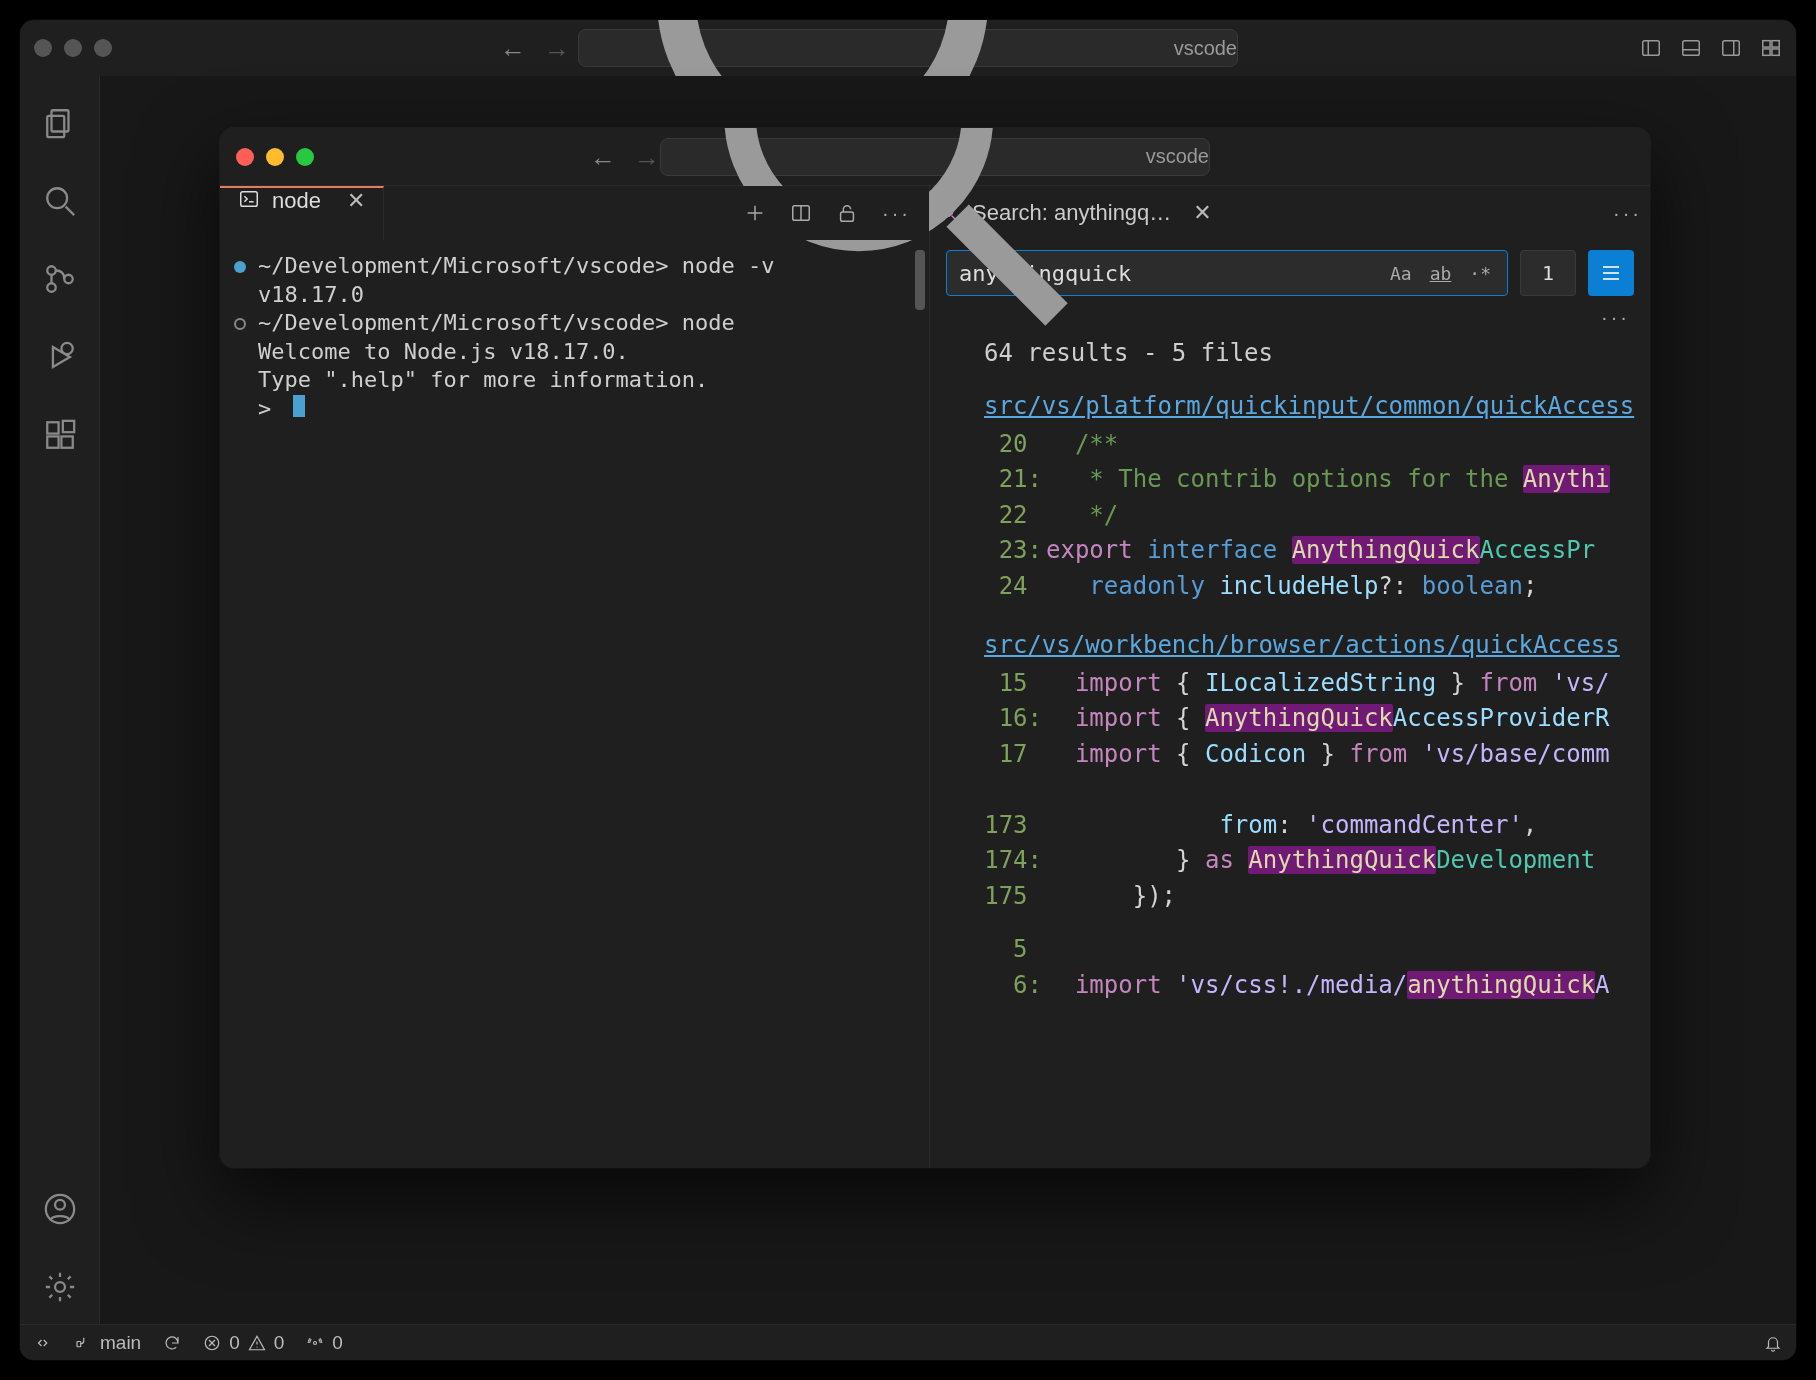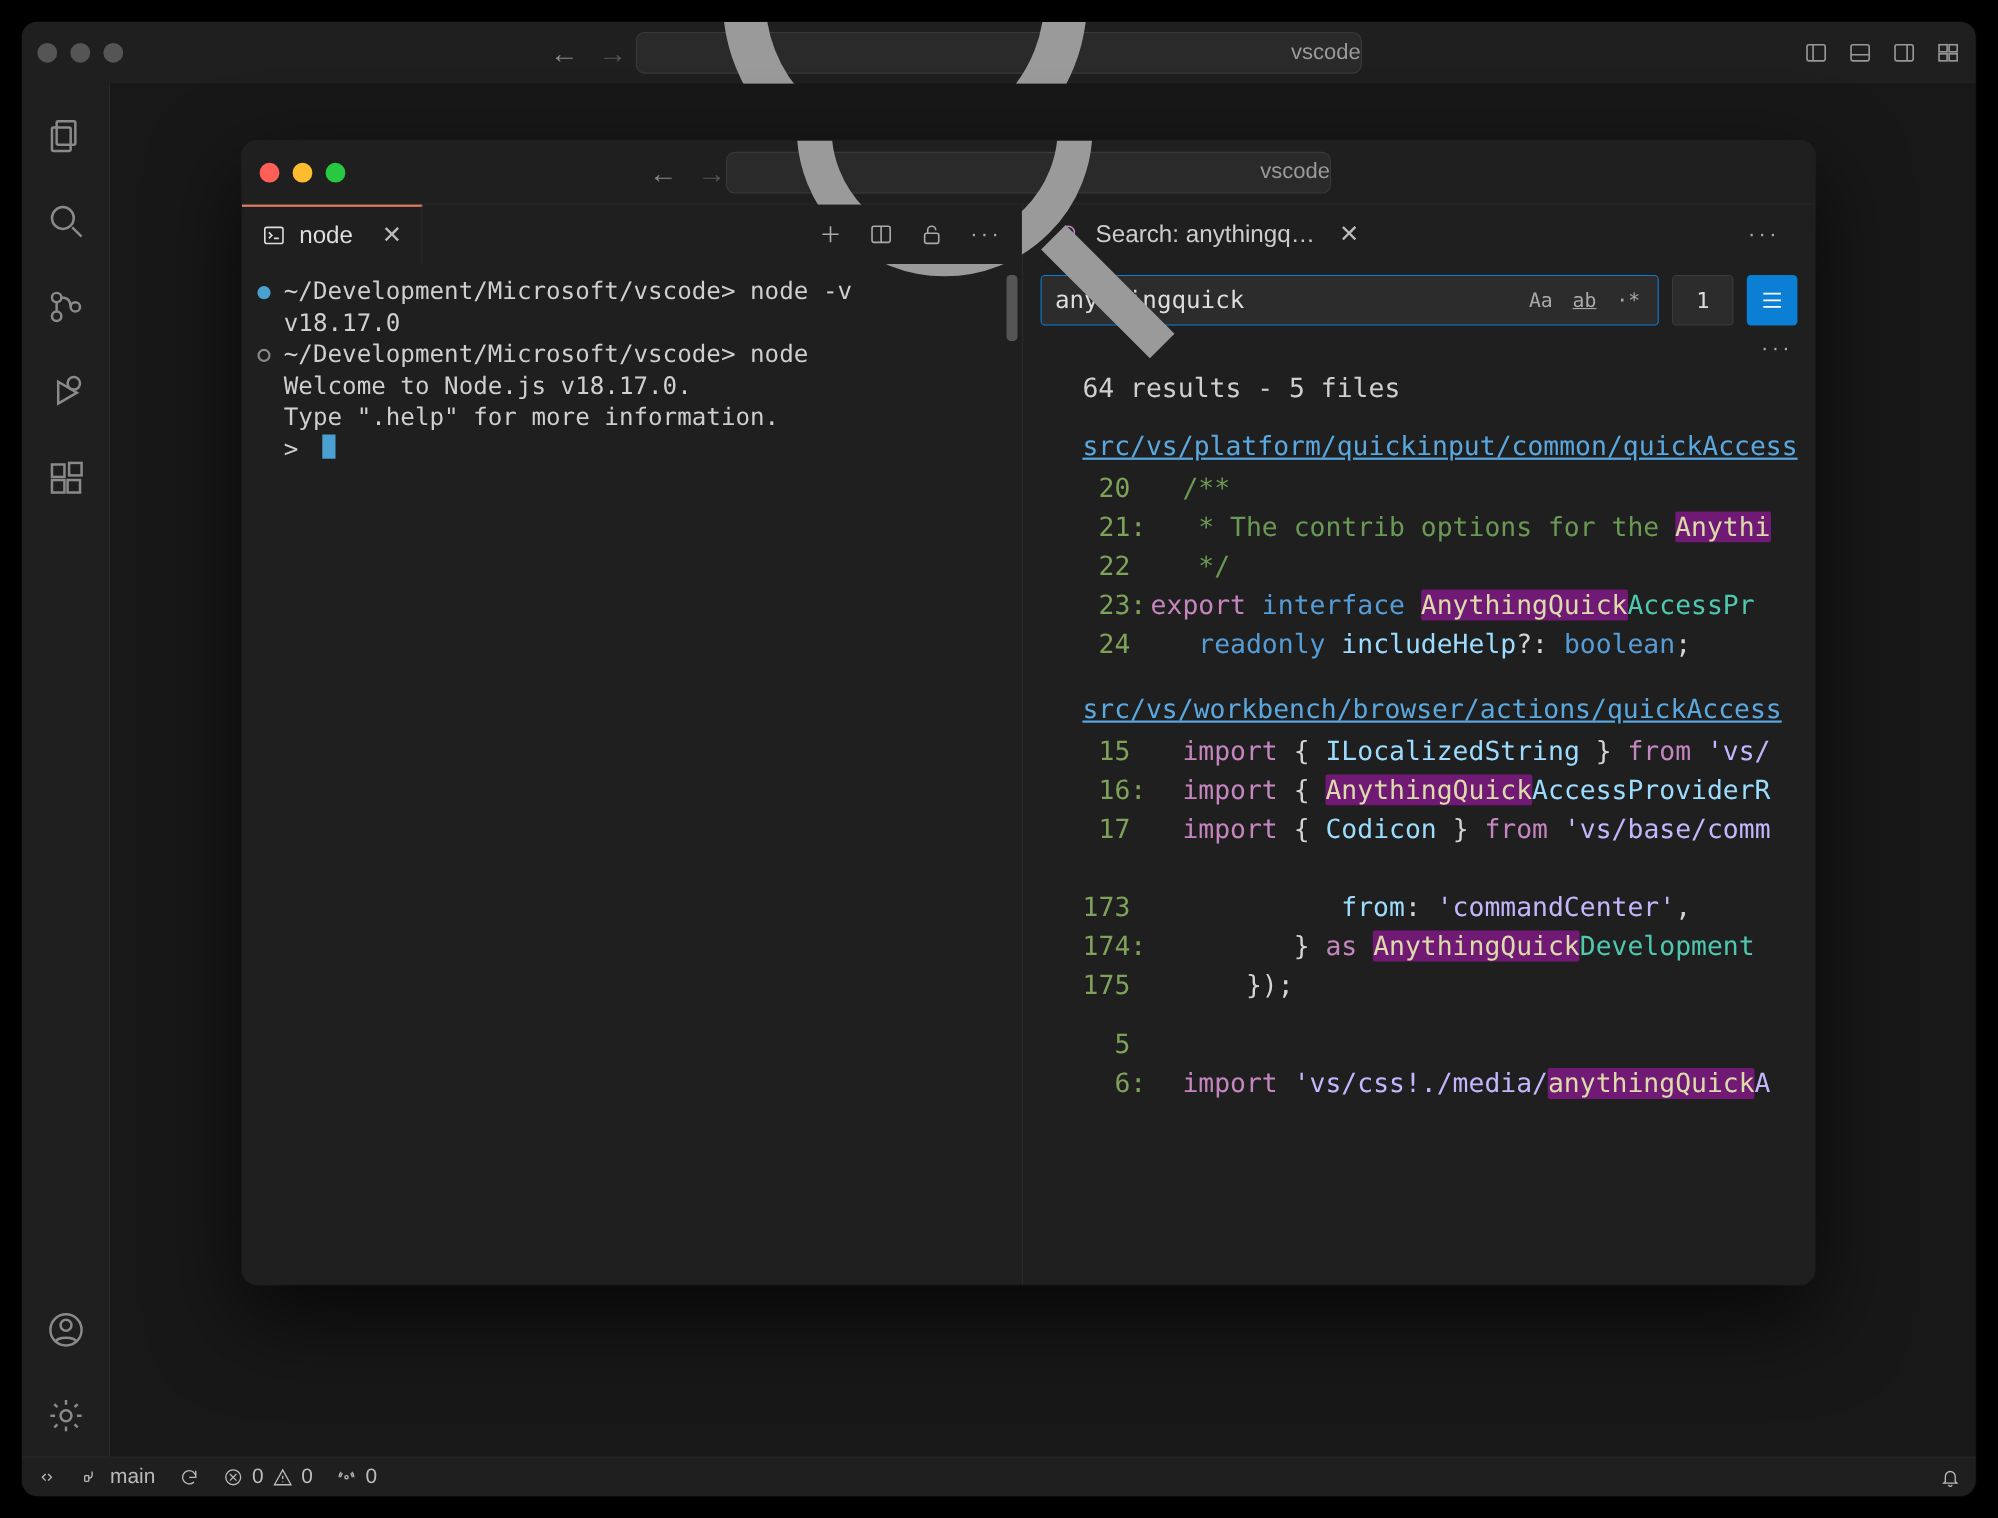--- a/index.html
+++ b/index.html
@@ -63,21 +63,21 @@
     position:relative; border-bottom:1px solid #2a2a2a;
   }
   .inner-titlebar .command-center { width:550px; }
 
   .inner-body { flex:1; display:flex; min-height:0; }
 
   
   .term-pane { width:710px; display:flex; flex-direction:column; border-right:1px solid #2a2a2a; background:#1f1f1f; }
   .tabbar { height:54px; display:flex; align-items:center; background:#1f1f1f; color:#ccc; position:relative; }
   .tab {
-    height:54px; display:flex; align-items:center; gap:12px; padding:0 18px;
+    height:54px; display:flex; gap:12px; padding:0 18px;
     background:#1f1f1f; border-top:2px solid #e37d62; border-right:1px solid #2a2a2a;
     color:#ddd; font-size:22px;
   }
   .tab .close { color:#bbb; font-size:22px; margin-left:14px; }
   .tab-actions { margin-left:auto; display:flex; gap:24px; padding-right:18px; color:#aaa; align-items:center;}
   .tab-actions svg { width:22px; height:22px; }
 
   .terminal {
     flex:1; padding:12px 14px 0 14px; font-size:22px; line-height:1.3; color:#ddd;
     position:relative;
@@ -86,21 +86,21 @@
   .dot { width:12px; height:12px; border-radius:50%; margin-top:8px; display:inline-block; }
   .dot.filled { background:#4aa0d0; }
   .dot.hollow { border:2px solid #888; background:transparent; }
   .prompt-path { color:#cfcfcf; }
   .cursor { display:inline-block; width:12px; height:22px; background:#4aa0d0; vertical-align:middle; }
   .term-scrollbar { position:absolute; right:4px; top:10px; width:10px; height:60px; background:#555; border-radius:4px; }
   .term-scrolltrack { position:absolute; right:6px; top:10px; width:6px; height:14px; background:#4aa0d0; border-radius:2px; }
 
   
   .search-pane { flex:1; display:flex; flex-direction:column; background:#1f1f1f; overflow:hidden; }
-  .search-tabbar { height:54px; display:flex; align-items:center; padding:0 32px; gap:14px; color:#ccc; }
+  .search-tabbar { height:54px; display:flex; align-items:center; padding:0 8px; gap:14px; color:#ccc; }
   .search-tab { display:flex; align-items:center; gap:12px; font-size:22px; color:#ccc; }
   .search-tab .close { color:#bbb; margin-left:10px; }
   .search-tabbar .spacer { flex:1; }
   .more-dots { letter-spacing:3px; color:#aaa; font-size:20px; }
 
   .search-controls { display:flex; gap:12px; padding:10px 16px; align-items:center; }
   .search-input {
     flex:1; height:46px; background:#2c2c2c; border:1px solid #0a7fd4; border-radius:4px;
     display:flex; align-items:center; padding:0 12px; color:#ddd; font-size:22px; gap:10px;
   }

